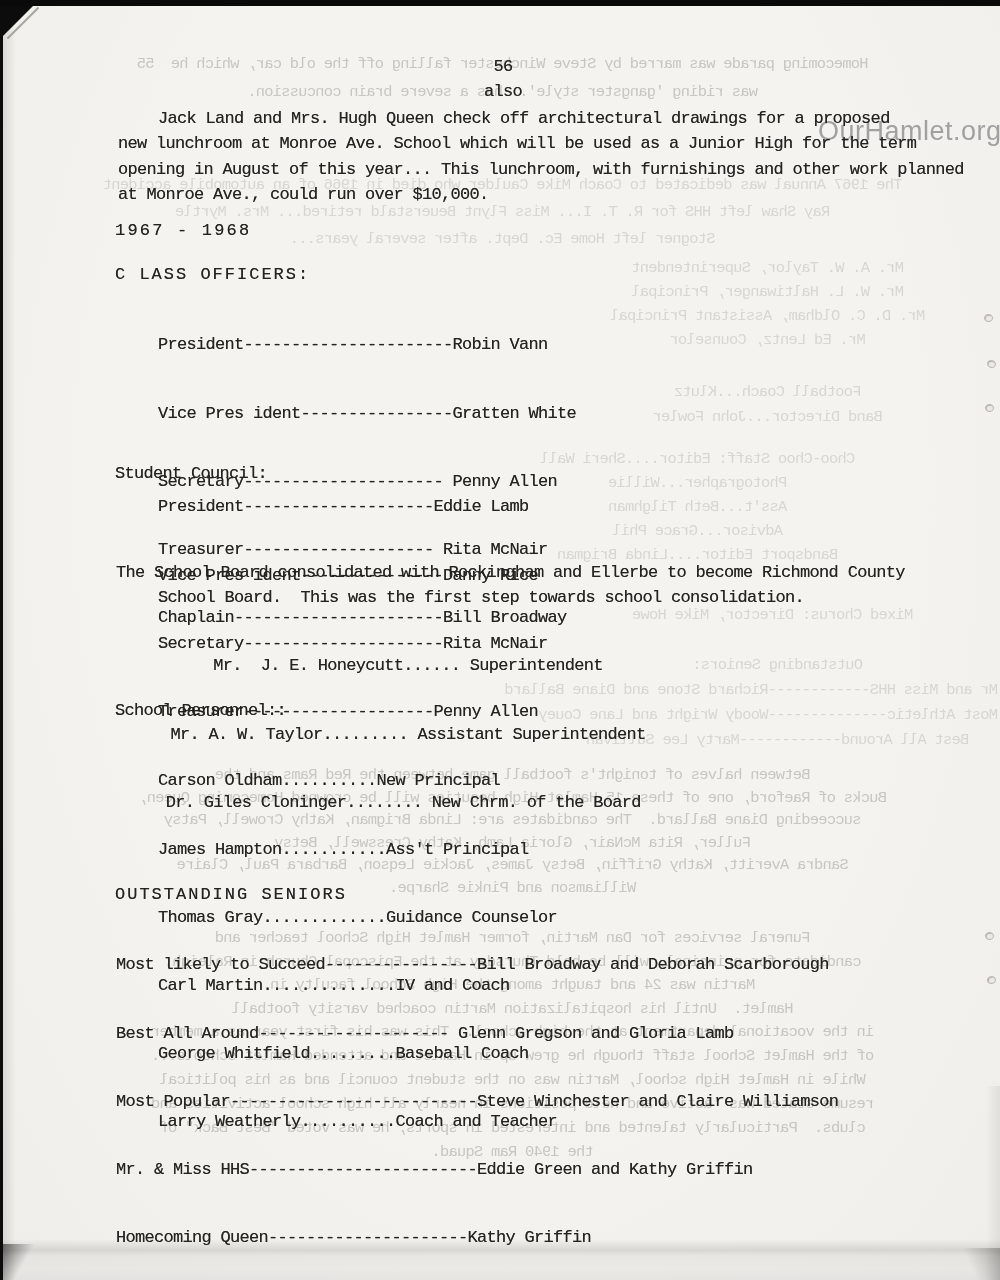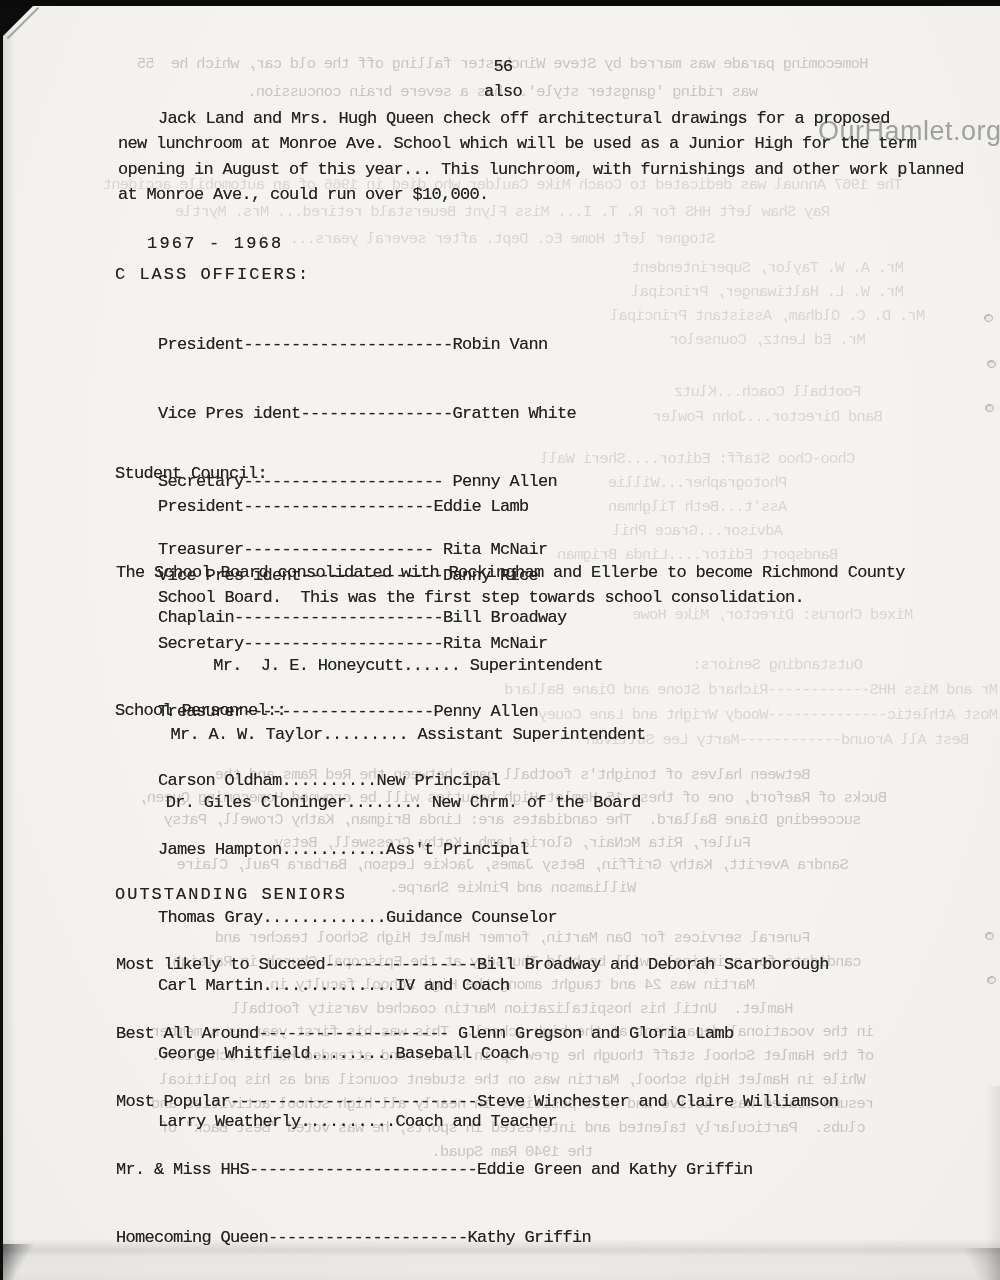--- a/index.html
+++ b/index.html
@@ -127,21 +127,21 @@
   <div class="watermark">OurHamlet.org</div>
 
   <div class="typew center" style="top:50px;">56</div>
   <div class="typew center" style="top:75px;">also</div>
 
   <div class="typew indent-first" style="left:115px;top:100px;">Jack Land and Mrs. Hugh Queen check off architectural drawings for a proposed
 new lunchroom at Monroe Ave. School which will be used as a Junior High for the term
 opening in August of this year... This lunchroom, with furnishings and other work planned
 at Monroe Ave., could run over $10,000.</div>
 
-  <div class="typew" style="left:112px;top:227px;letter-spacing:2.2px;margin-left:32px;">1967 - 1968</div>
+  <div class="typew" style="left:112px;top:214px;letter-spacing:2.2px;">1967 - 1968</div>
 
   <div class="typew heading" style="left:112px;top:258px;">C LASS OFFICERS:</div>
   <div class="typew" style="left:155px;top:283px;">
     <div class="row"><span>President</span><span>----------------------</span><span>Robin Vann</span></div>
     <div class="row"><span>Vice Pres ident</span><span>----------------</span><span>Gratten White</span></div>
     <div class="row"><span>Secretary</span><span>--------------------- </span><span>Penny Allen</span></div>
     <div class="row"><span>Treasurer</span><span>-------------------- </span><span>Rita McNair</span></div>
     <div class="row"><span>Chaplain</span><span>----------------------</span><span>Bill Broadway</span></div>
   </div>
 

